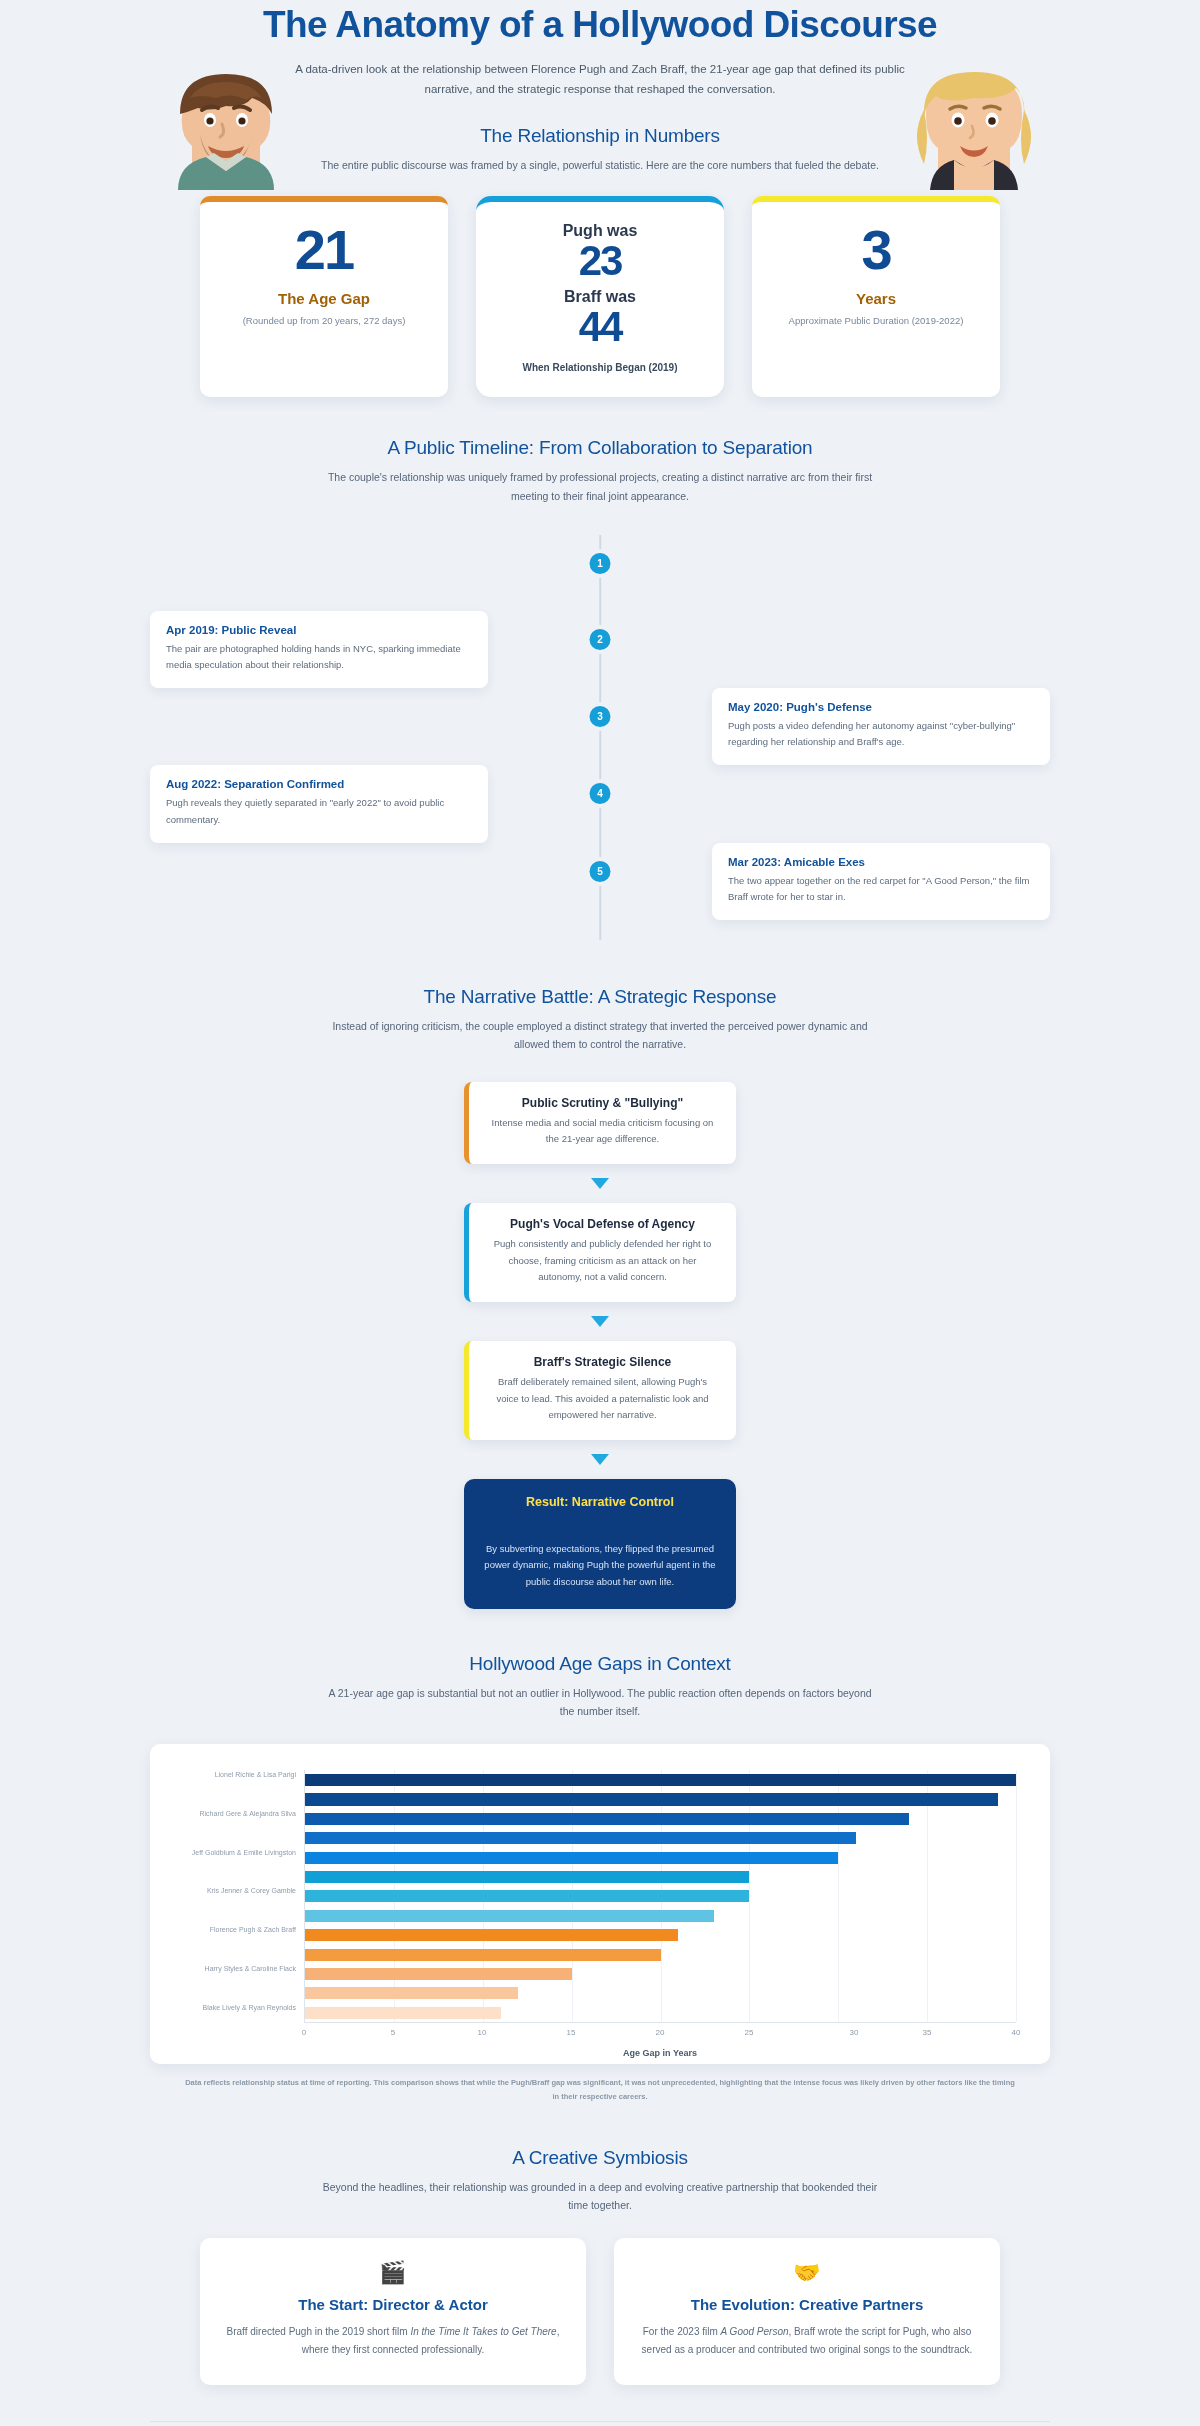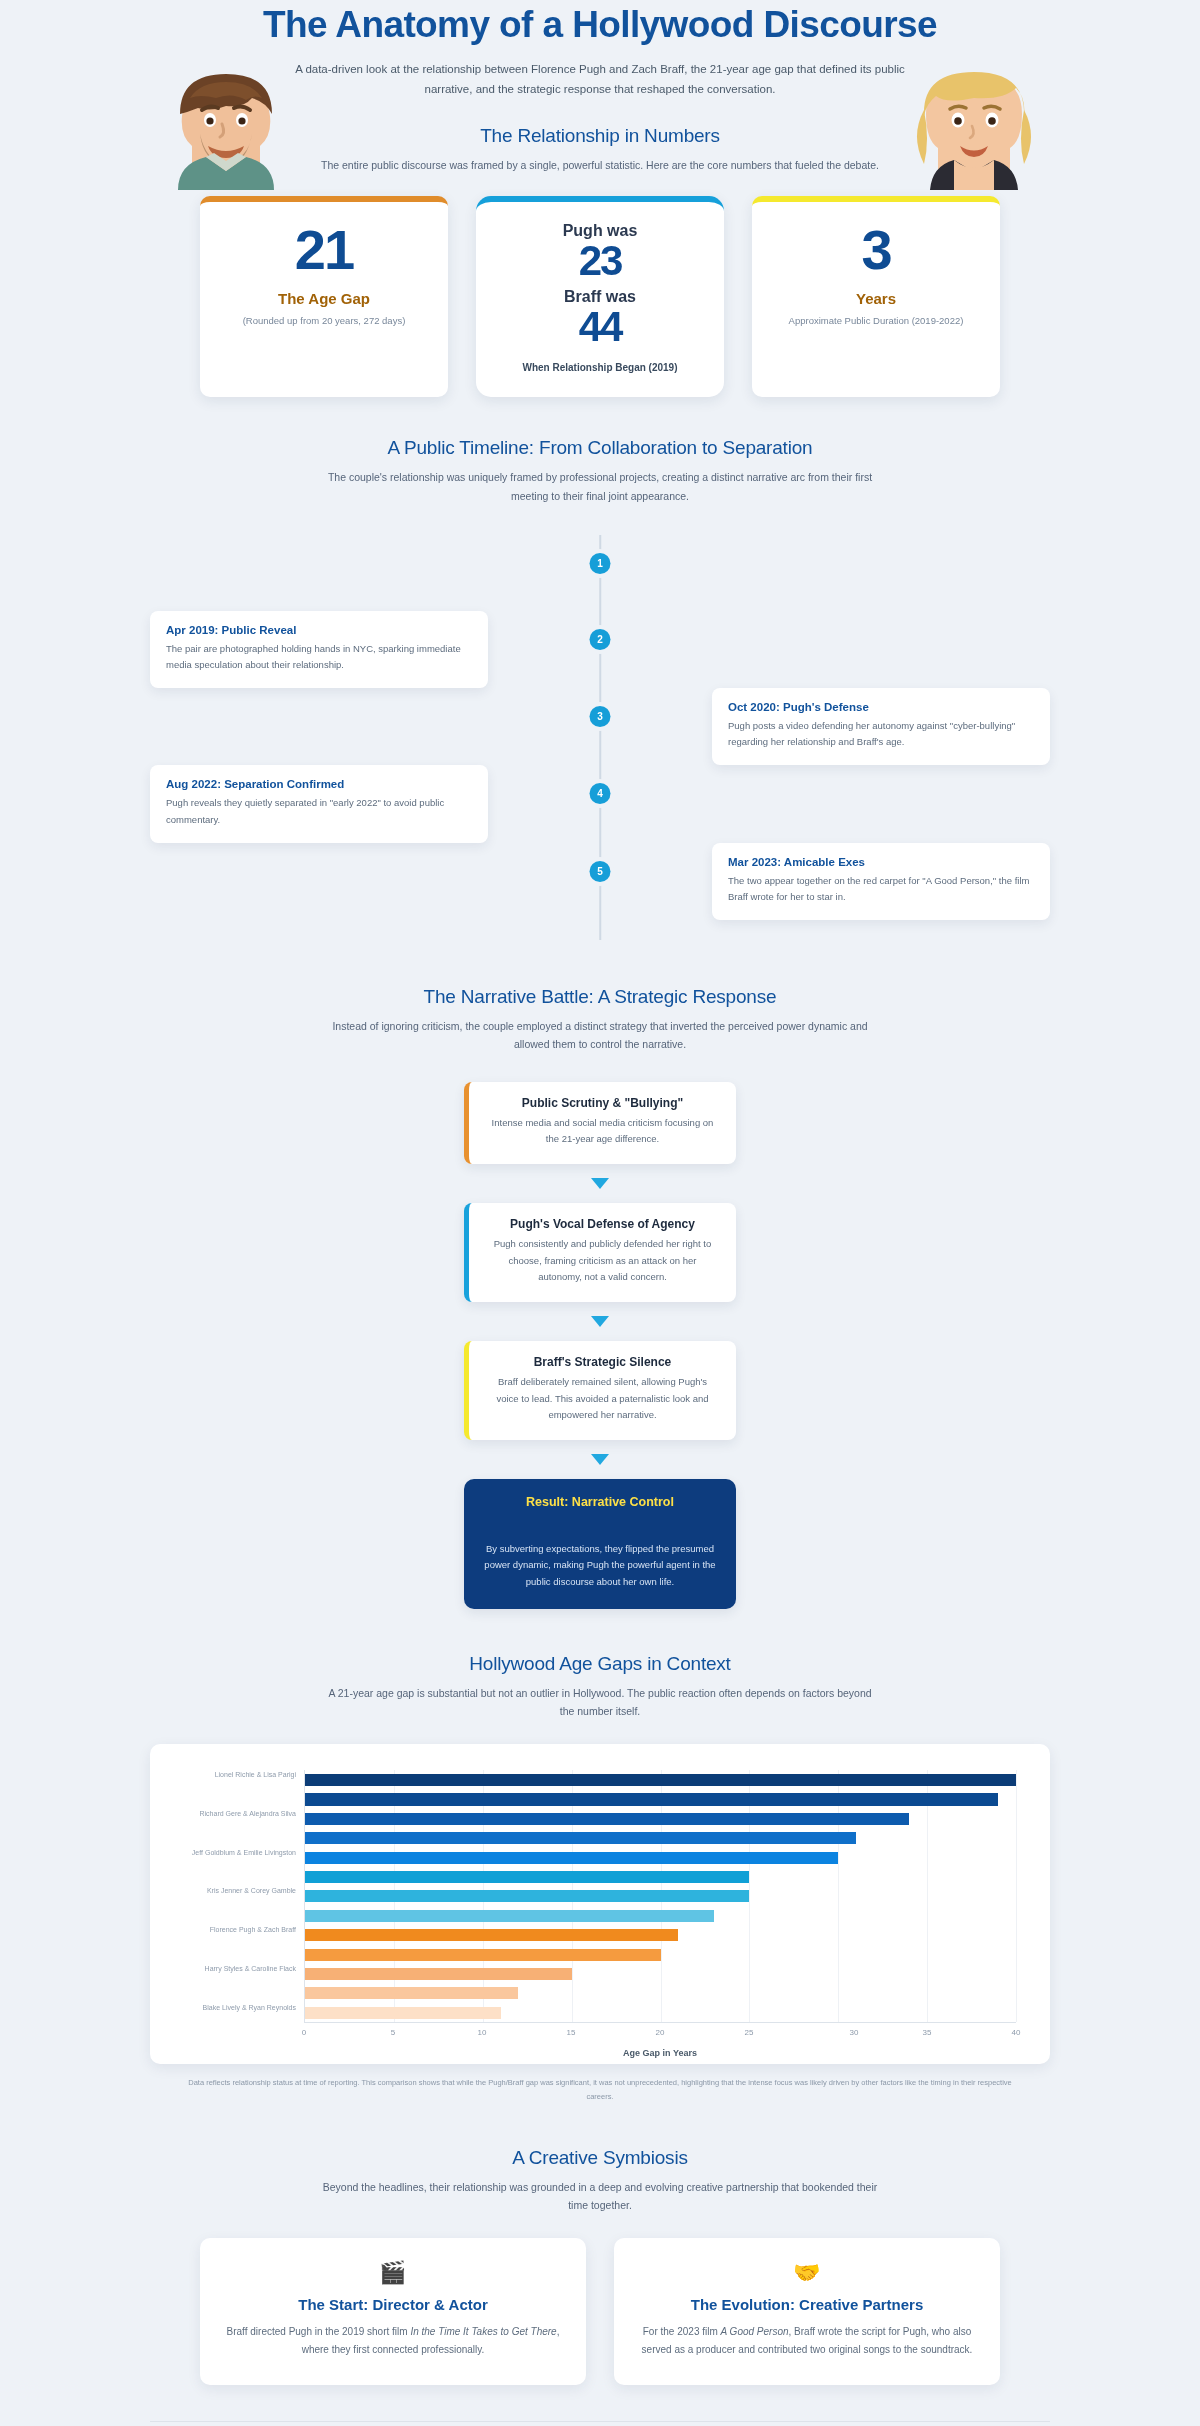--- a/index.html
+++ b/index.html
@@ -135,21 +135,21 @@
   }
   .bar-track { position: absolute; left: 0; height: 12px; }
   .bar { height: 100%; border-radius: 0; }
   .x-axis {
     margin-left: 120px; border-top: 1px solid #dde3ea; position: relative; height: 26px;
   }
   .xtick { position: absolute; top: 5px; transform: translateX(-50%); font-size: 8px; color: #8e9bab; }
   .x-title { text-align: center; font-size: 9px; font-weight: bold; color: #4a5a6a; margin-left: 120px; }
   .chart-note {
     width: 830px; margin: 12px auto 0; text-align: center;
-    font-size: 7.5px; line-height: 1.75; color: #8b98a8;
+    font-size: 7.5px; line-height: 1.75; color: #8b98a8; font-weight: bold;
   }
 
   
   .creative-sec { margin-top: 44px; }
   .creative-cards { display: flex; gap: 28px; margin-top: 24px; justify-content: center; }
   .cc {
     width: 386px; background: #fff; border-radius: 10px;
     box-shadow: 0 4px 14px rgba(20,40,80,.08);
     padding: 24px 26px 26px; text-align: center;
   }
@@ -254,21 +254,21 @@
           <div class="dot">2</div>
           <div class="tl-card">
             <h4>Apr 2019: Public Reveal</h4>
             <p>The pair are photographed holding hands in NYC, sparking immediate media speculation about their relationship.</p>
           </div>
         </div>
 
         <div class="tl-row right">
           <div class="dot">3</div>
           <div class="tl-card">
-            <h4>Oct 2020: Pugh's Defense</h4>
+            <h4>May 2020: Pugh's Defense</h4>
             <p>Pugh posts a video defending her autonomy against "cyber-bullying" regarding her relationship and Braff's age.</p>
           </div>
         </div>
 
         <div class="tl-row left">
           <div class="dot">4</div>
           <div class="tl-card">
             <h4>Aug 2022: Separation Confirmed</h4>
             <p>Pugh reveals they quietly separated in "early 2022" to avoid public commentary.</p>
           </div>

